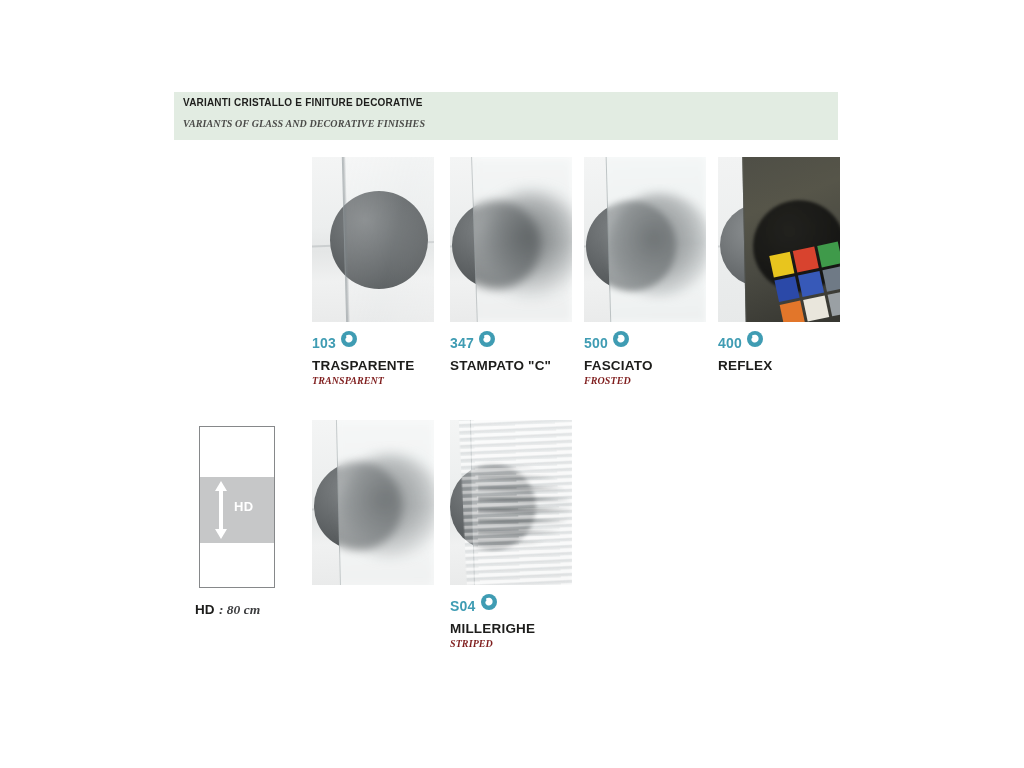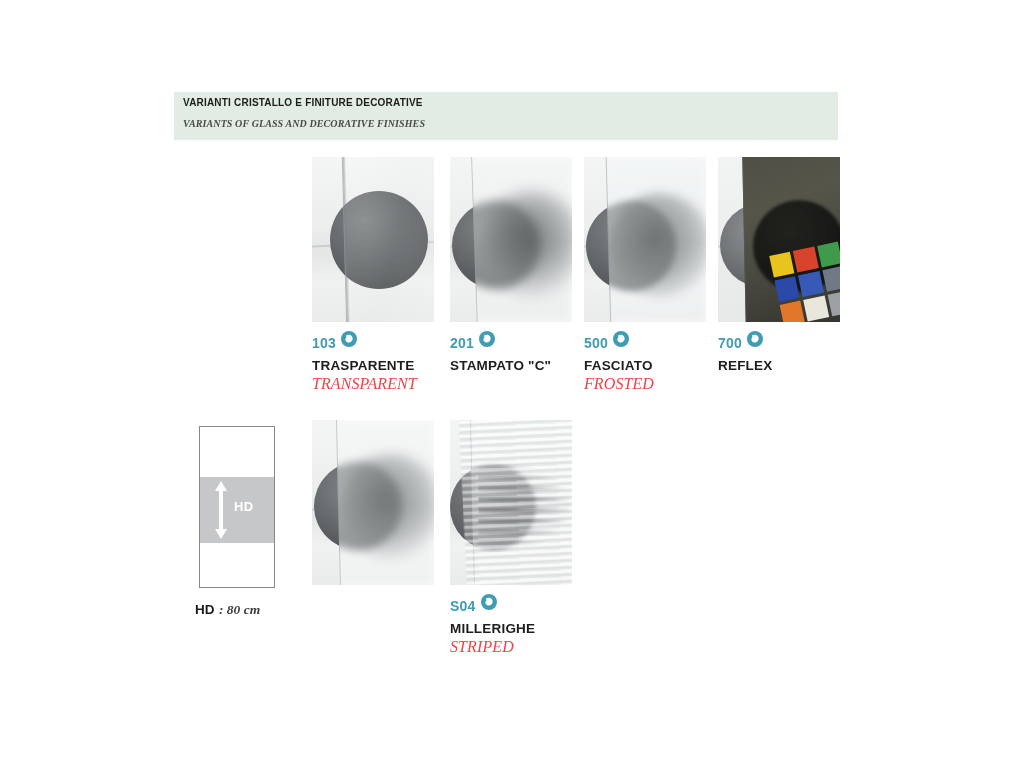--- a/index.html
+++ b/index.html
@@ -270,23 +270,23 @@
     font-size: 13.5px;
     font-weight: bold;
     color: #1d1d1b;
     letter-spacing: 0.2px;
     white-space: nowrap;
   }
   .name-en {
     margin-top: 2px;
     font-family: "Liberation Serif", serif;
     font-style: italic;
-    font-weight: normal;
-    font-size: 16px;
-    color: #ef4444;
+    font-weight: bold;
+    font-size: 10px;
+    color: #7f1d1d;
     letter-spacing: 0.1px;
     white-space: nowrap;
   }
 
   
   #hd-diagram {
     position: absolute;
     left: 199px;
     top: 426px;
     width: 76px;
@@ -374,21 +374,21 @@
   <div class="tile tile-201">
     <div class="tile-inner">
       <div class="backdrop"></div>
       <div class="sphere"></div>
       <div class="pane"></div>
       <div class="blob"></div>
     </div>
   </div>
   <div class="caption">
     <div class="code-row">
-      <span class="code">201</span>
+      <span class="code">347</span>
       <span class="finish-icon">
         <svg width="16" height="16" viewBox="0 0 16 16">
           <circle cx="8" cy="8" r="8" fill="#3f9cb3"></circle>
           <path d="M5.1 4.6 C6.6 3.3 9.4 3.4 10.7 4.9 C12.1 6.5 11.9 9.2 10.3 10.6 C8.8 11.9 6.2 11.7 5 10.2 C4.3 9.3 4.2 8.4 4.6 7.6 C5 6.9 5.6 6.6 5.4 6.0 C5.3 5.6 4.8 5.0 5.1 4.6 Z" fill="#ffffff"></path>
         </svg>
       </span>
     </div>
     <div class="name">STAMPATO "C"</div>
     <div class="name-en"></div>
   </div>
@@ -434,21 +434,21 @@
           <i style="background:#3759b8"></i>
           <i style="background:#6f7a86"></i>
         <i style="background:#e2762a"></i>
           <i style="background:#e9e6dc"></i>
           <i style="background:#9aa0a4"></i>
       </div>
     </div>
   </div>
   <div class="caption">
     <div class="code-row">
-      <span class="code">700</span>
+      <span class="code">400</span>
       <span class="finish-icon">
         <svg width="16" height="16" viewBox="0 0 16 16">
           <circle cx="8" cy="8" r="8" fill="#3f9cb3"></circle>
           <path d="M5.1 4.6 C6.6 3.3 9.4 3.4 10.7 4.9 C12.1 6.5 11.9 9.2 10.3 10.6 C8.8 11.9 6.2 11.7 5 10.2 C4.3 9.3 4.2 8.4 4.6 7.6 C5 6.9 5.6 6.6 5.4 6.0 C5.3 5.6 4.8 5.0 5.1 4.6 Z" fill="#ffffff"></path>
         </svg>
       </span>
     </div>
     <div class="name">REFLEX</div>
     <div class="name-en"></div>
   </div>

